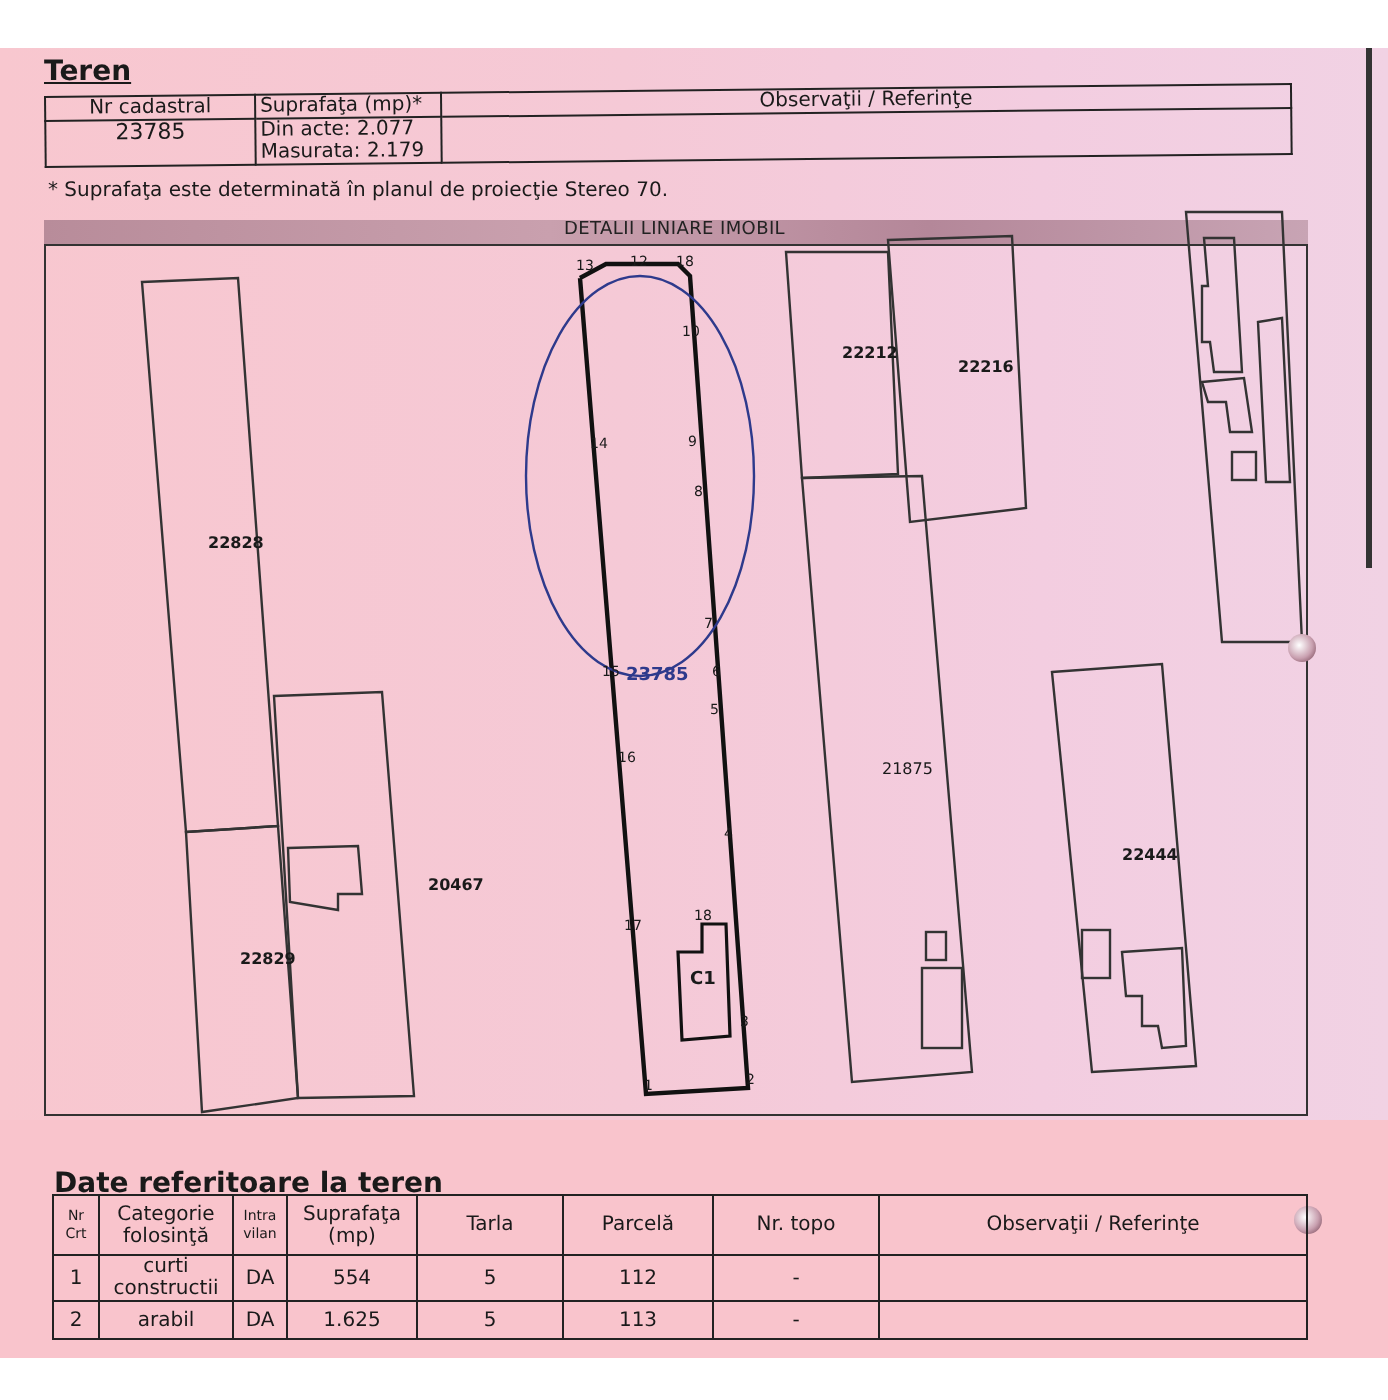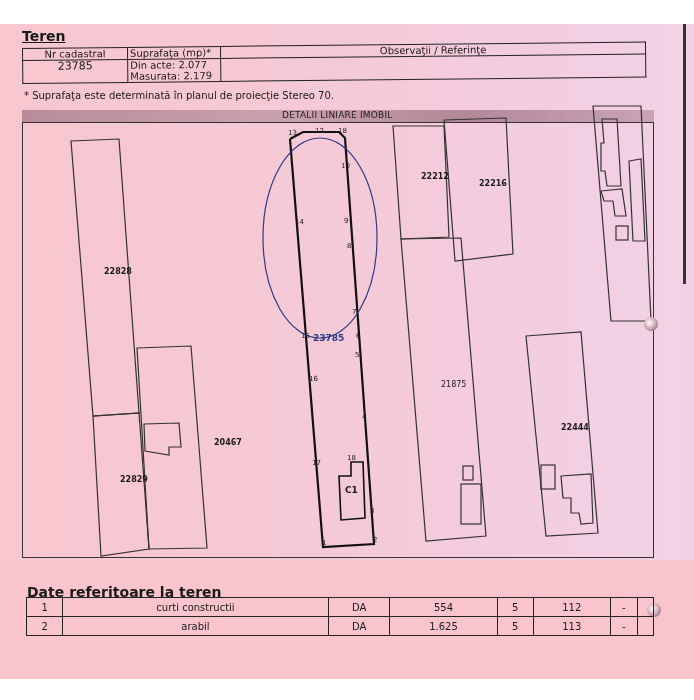--- a/index.html
+++ b/index.html
@@ -119,20 +119,30 @@
   </div>
 </div>
 
 <div class="pin" style="left:644px;top:317px;"></div>
 <div class="pin" style="left:647px;top:603px;"></div>
 
 <div class="title" style="left:27px;top:568px;margin-top:16px;">Date referitoare la teren</div>
 
 <table class="t2" style="left:26px;top:597px;width:628px;">
   <tbody>
+      <tr style="height:30px;">
+    <th class="small" style="width:18px;">Nr Crt</th>
+    <th style="width:62px;line-height:11px;">Categorie folosinţă</th>
+    <th class="small" style="width:22px;">Intra vilan</th>
+    <th style="width:60px;">Suprafaţa (mp)</th>
+    <th style="width:68px;">Tarla</th>
+    <th style="width:70px;">Parcelă</th>
+    <th style="width:78px;">Nr. topo</th>
+    <th>Observaţii / Referinţe</th>
+  </tr>
   <tr>
     <td>1</td>
     <td style="line-height:11px;">curti constructii</td>
     <td>DA</td>
     <td>554</td>
     <td>5</td>
     <td>112</td>
     <td>-</td>
     <td></td>
   </tr>

